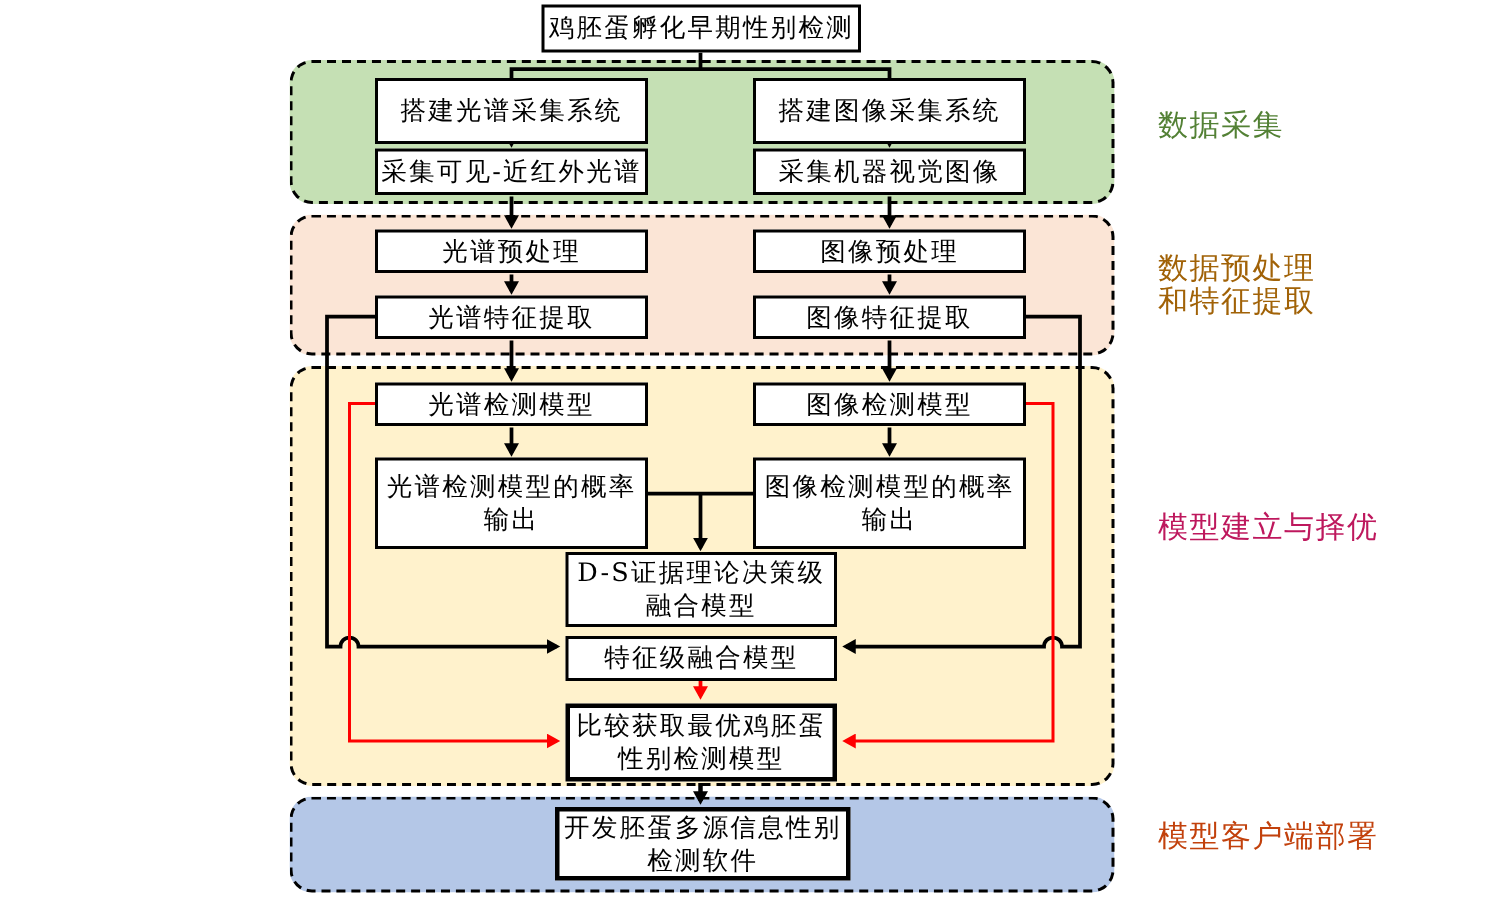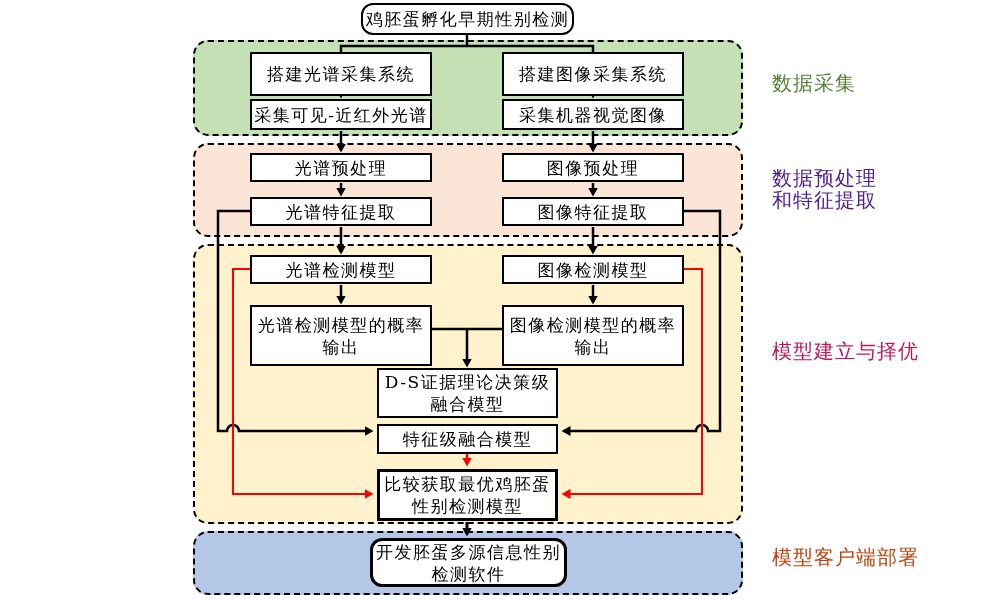--- a/index.html
+++ b/index.html
@@ -17,42 +17,42 @@
   #band-deployment{top:531px;height:64px;background:#B4C7E7;}
 
   svg.connectors{position:absolute;left:0;top:0;width:990px;height:600px;pointer-events:none;}
 
   .box{
     position:absolute;box-sizing:border-box;background:#fff;border:2.5px solid #000;
     display:flex;align-items:center;justify-content:center;text-align:center;
     font-size:17px;letter-spacing:1.5px;line-height:22px;white-space:pre-line;
   }
   .title-box{
-    left:361px;top:3px;width:213px;height:32px;border-radius:12px;border-width:2.5px;
+    left:361px;top:3px;width:213px;height:32px;border-radius:0;border-width:2.5px;
   }
   .col-l{left:250px;width:182px;}
   .col-r{left:502px;width:182px;}
   .row1{top:52px;height:44px;}
   .row2{top:99px;height:31px;}
   .row3{top:153px;height:29px;}
   .row4{top:197px;height:29px;}
   .row5{top:255px;height:29px;}
   .row6{top:305px;height:61px;}
   .ctr{left:377px;width:181px;}
   #box-ds{top:368px;height:50px;}
   #box-feat{top:424px;height:30px;}
   #box-compare{top:469px;height:52px;border-width:3.5px;}
-  #box-deploy{left:370px;width:197px;top:538px;height:49px;border-width:3px;border-radius:12px;}
+  #box-deploy{left:370px;width:197px;top:538px;height:49px;border-width:3px;}
 
   .side-label{
     position:absolute;left:772px;font-size:20px;letter-spacing:1px;line-height:22px;
     white-space:pre-line;
   }
   #label-collection{top:72px;color:#538135;}
-  #label-preprocess{top:167px;color:#4c1d95;}
+  #label-preprocess{top:167px;color:#a16207;}
   #label-modeling{top:340px;color:#be185d;}
   #label-deployment{top:546px;color:#c2410c;}
 </style>
 </head>
 <body>
 
 <div id="canvas">
 
   <div class="band" id="band-collection"></div>
   <div class="band" id="band-preprocess"></div>

